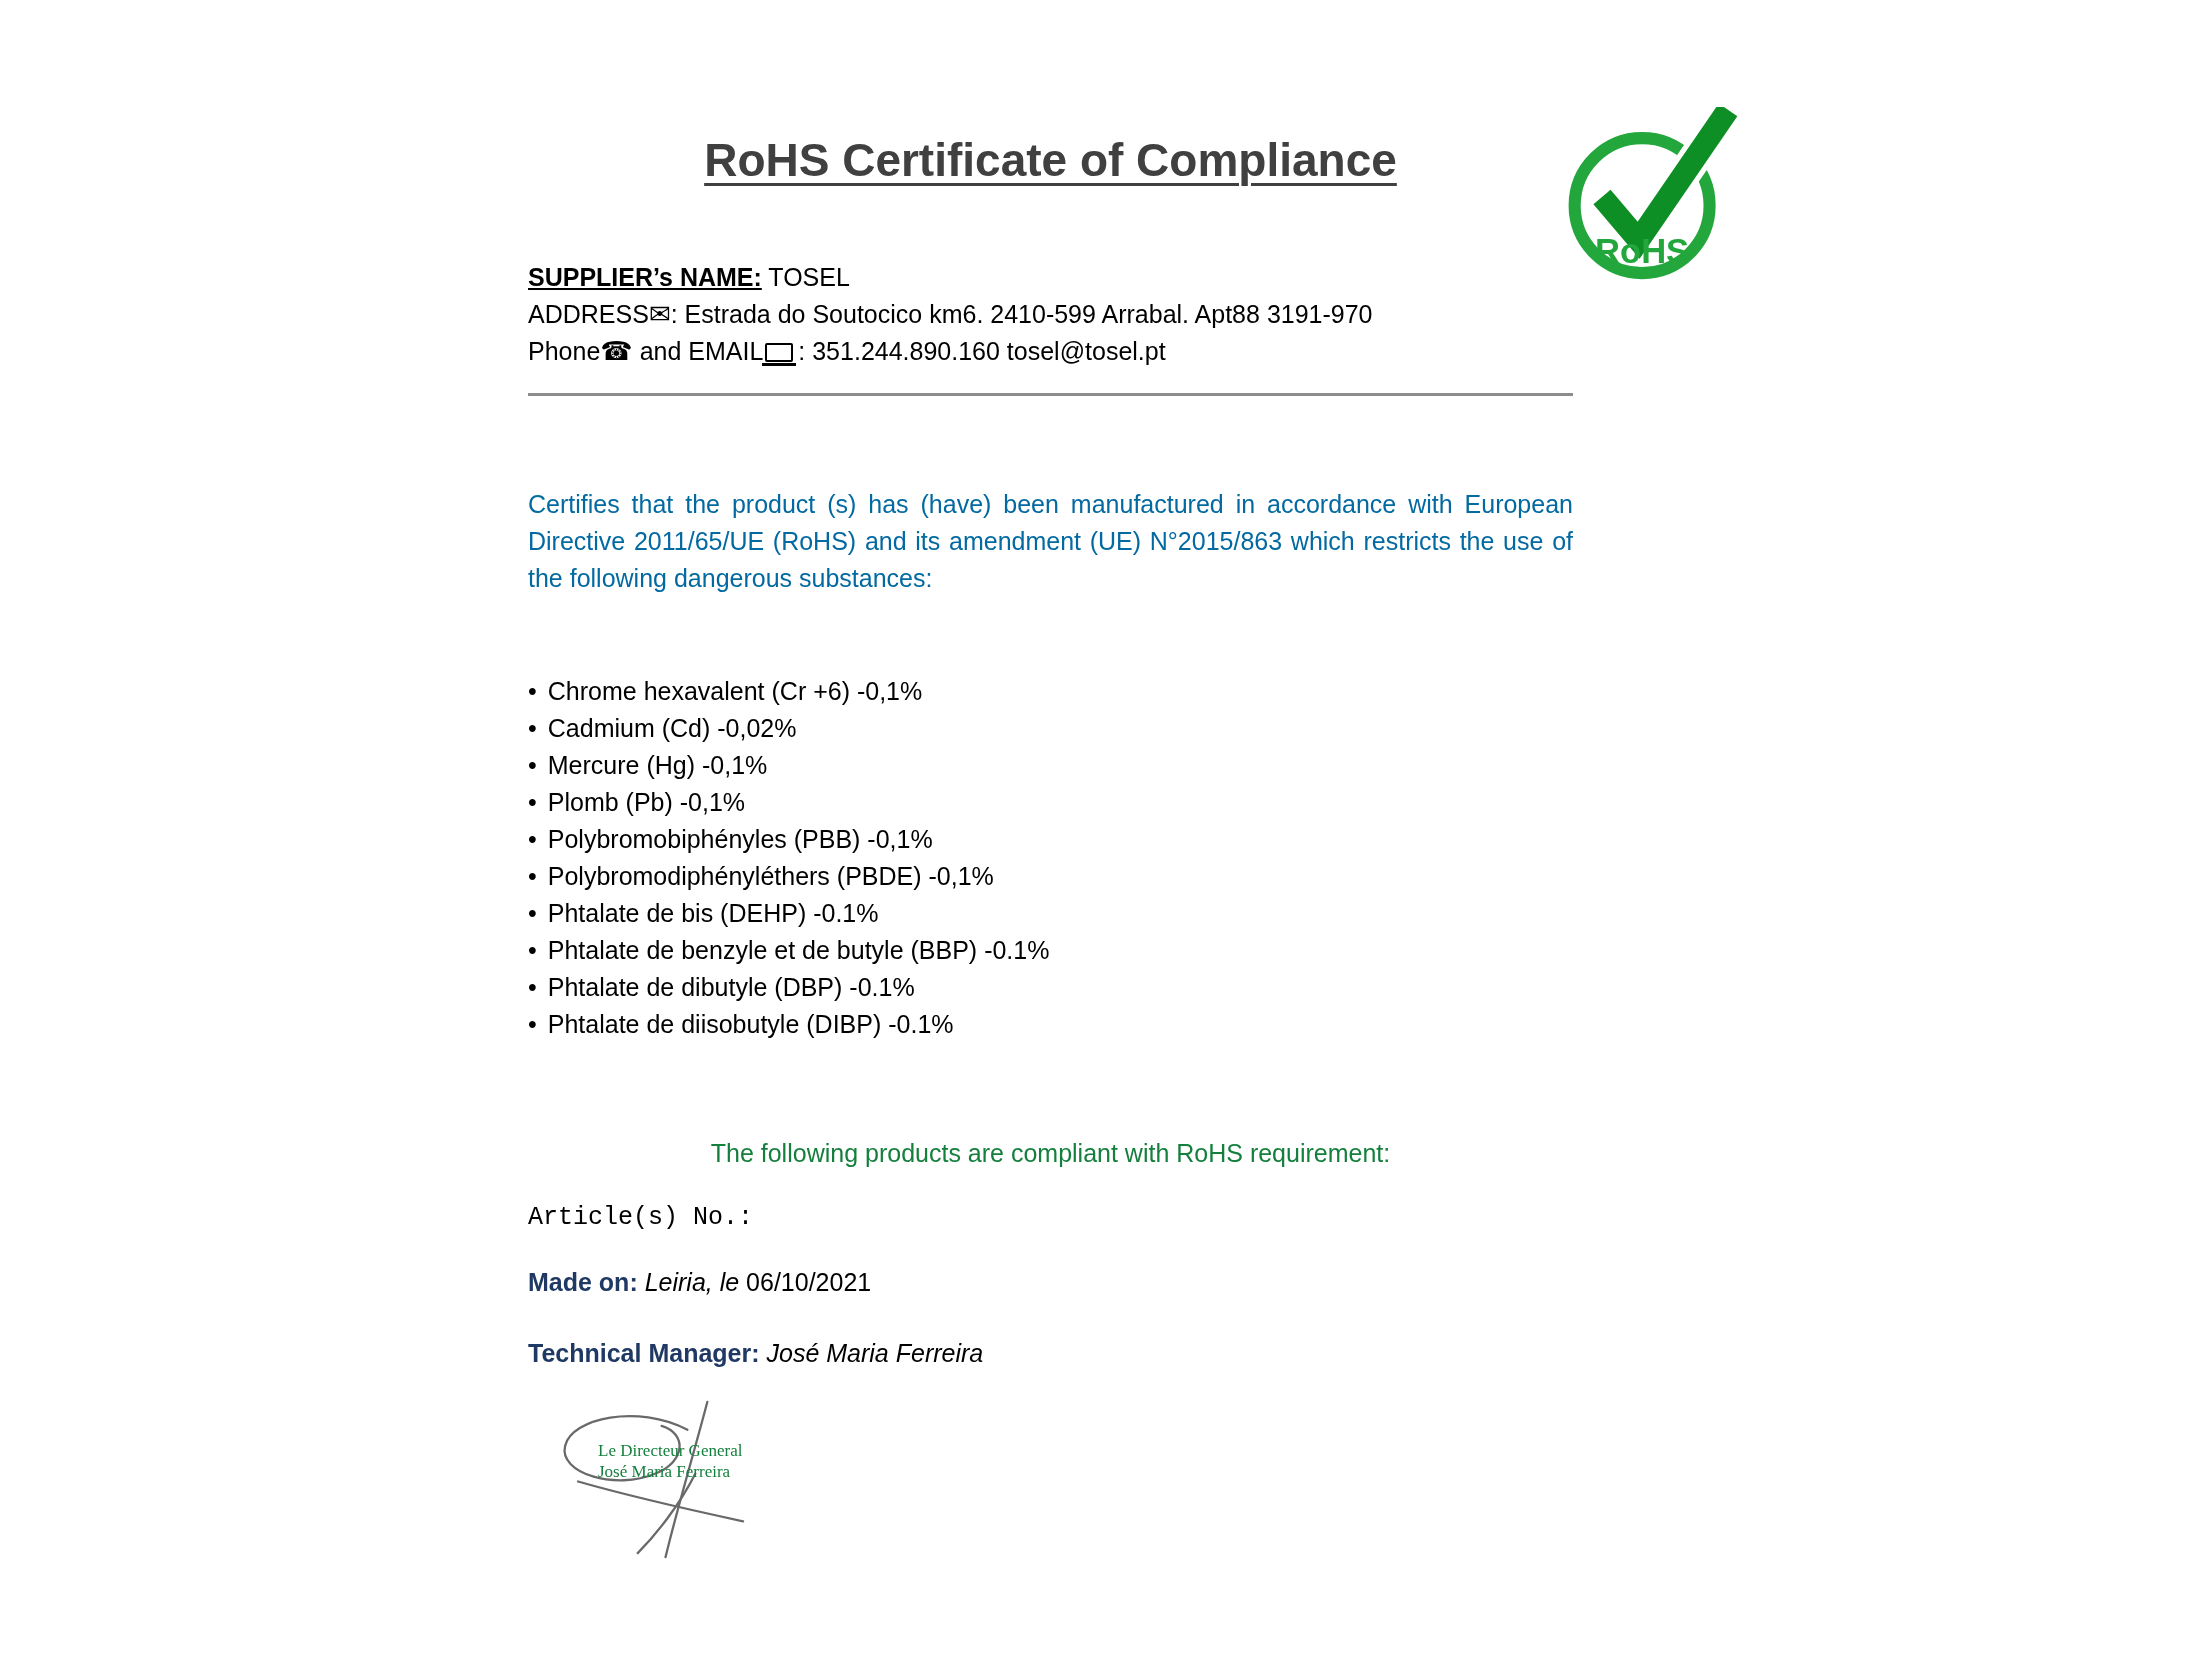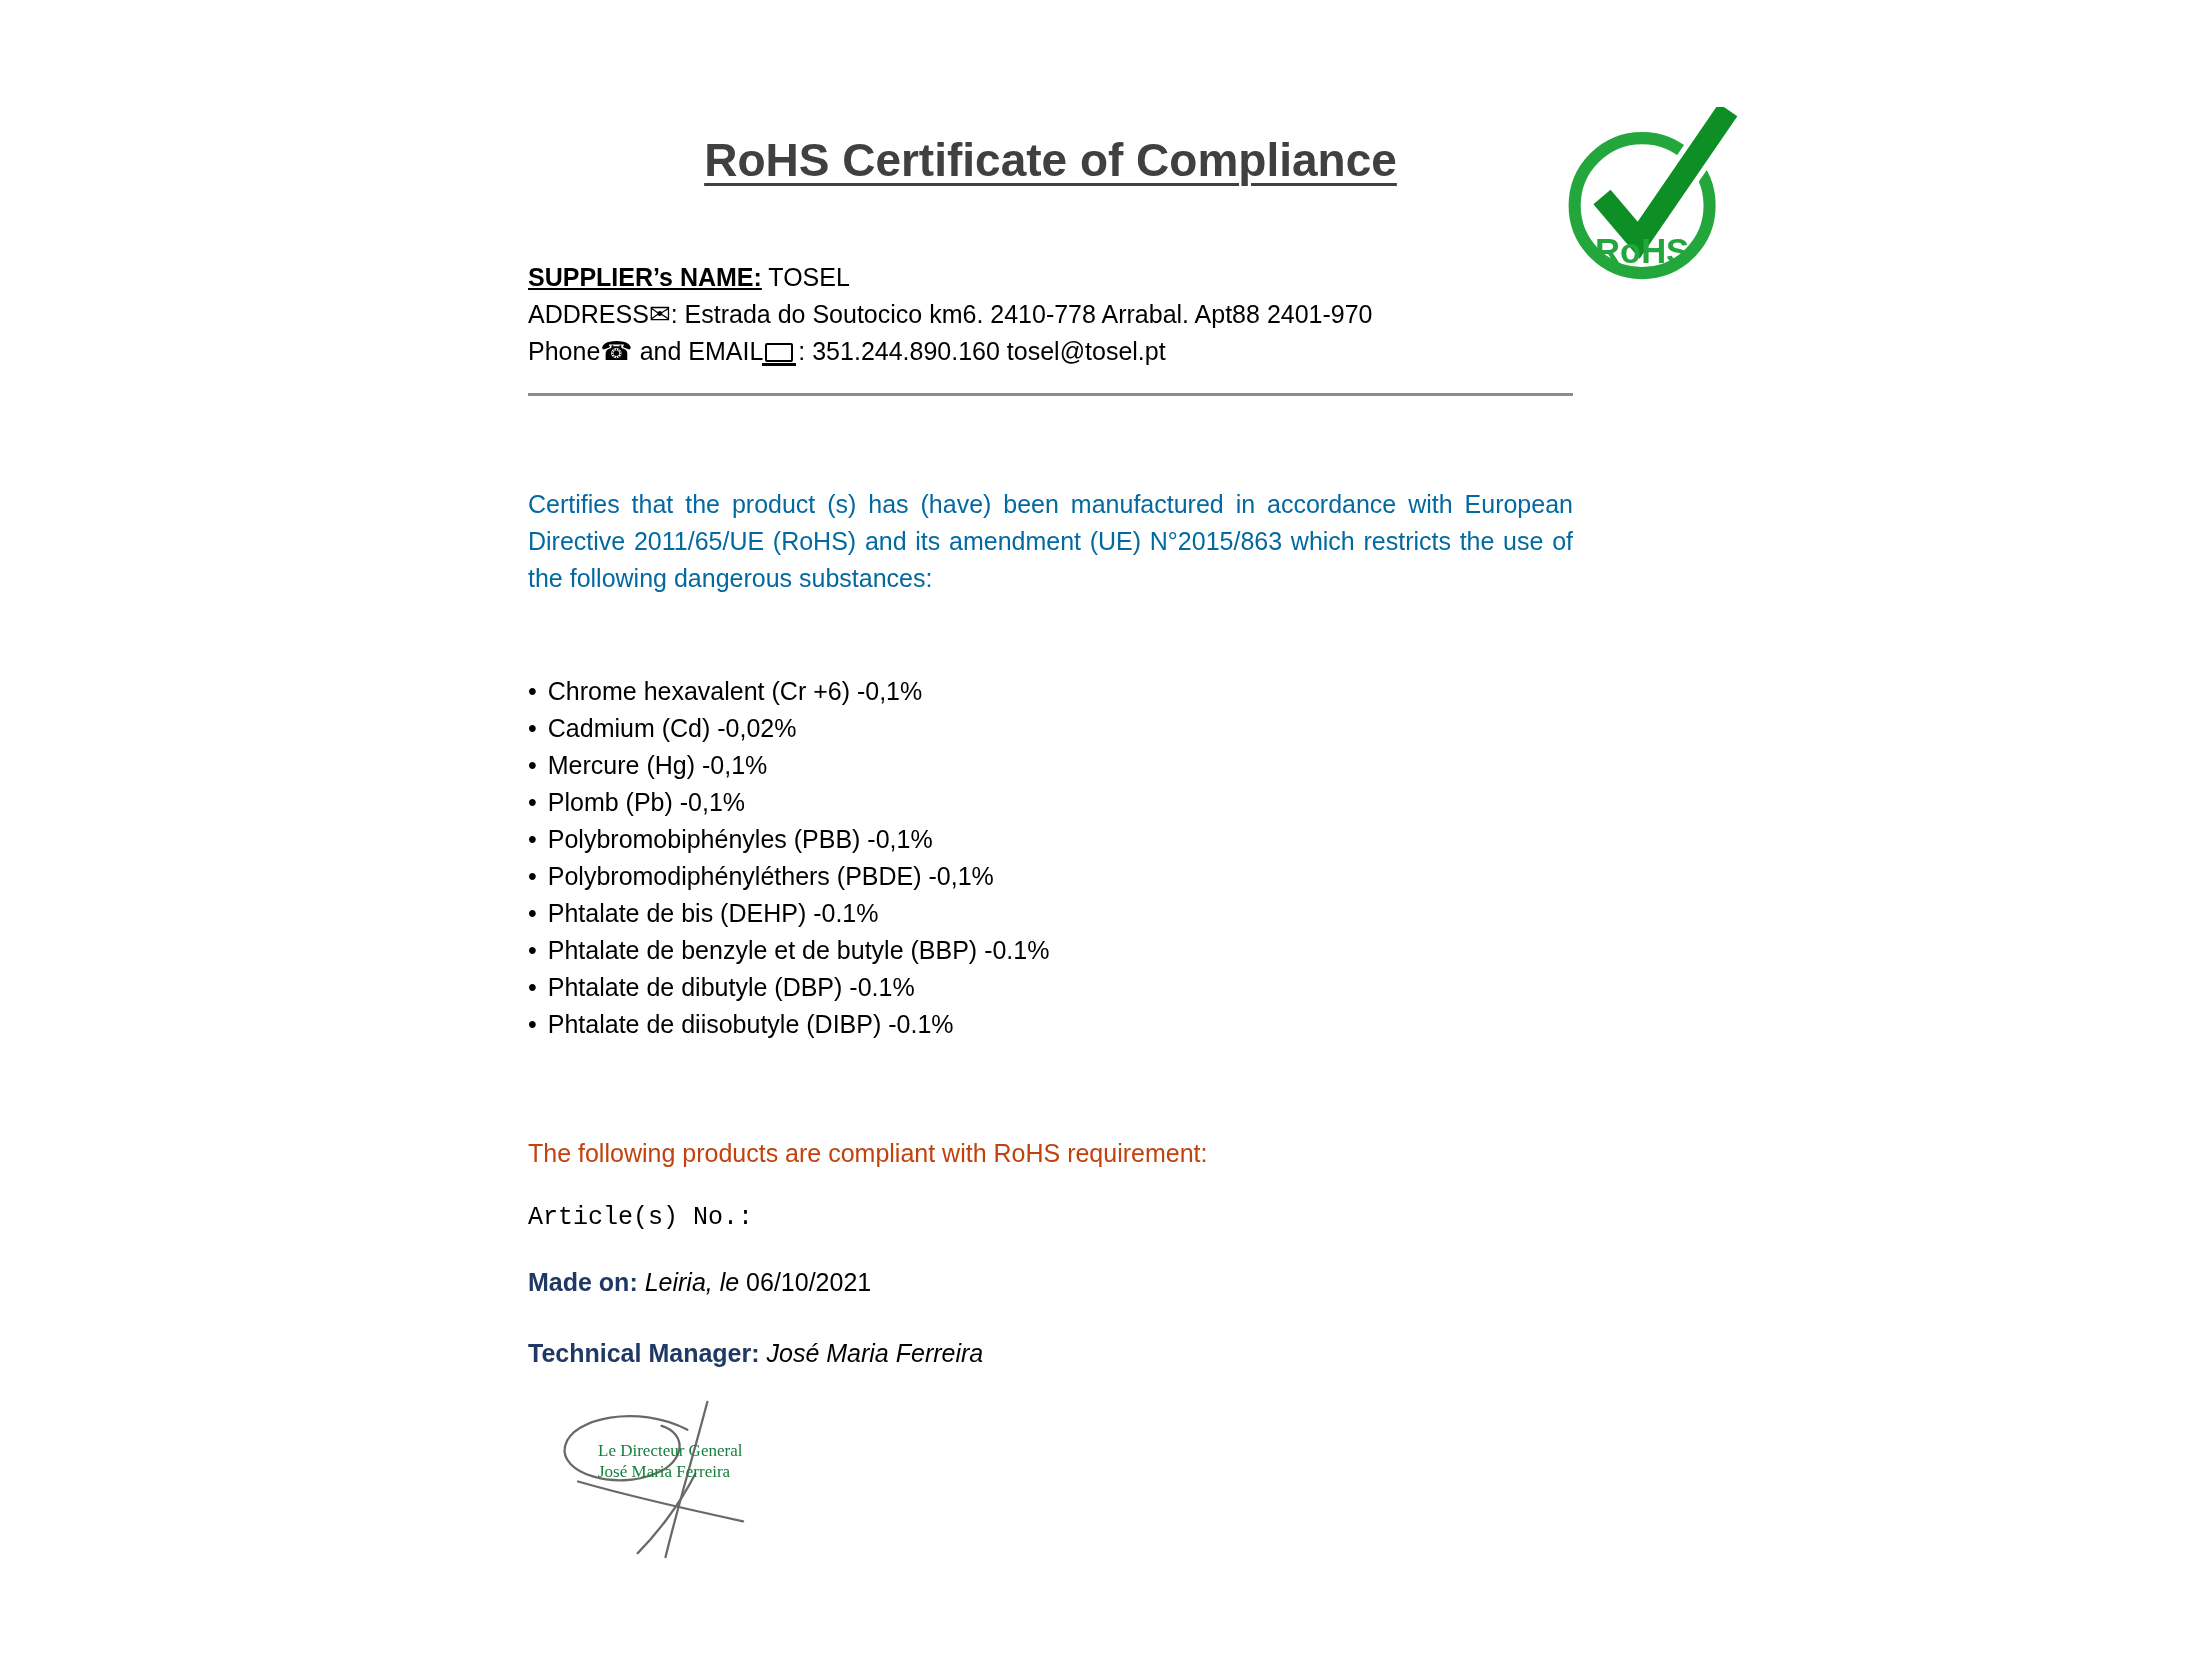--- a/index.html
+++ b/index.html
@@ -46,21 +46,21 @@
   .divider { height: 3px; background: #8c8c8c; margin-top: 23px; }
 
   .statement {
     margin-top: 90px; font-size: 25px; line-height: 37px;
     color: #0369a1; text-align: justify;
   }
 
   .substances { list-style: none; margin: 76px 0 0 0; padding: 0; font-size: 25px; line-height: 37px; }
   .substances li::before { content: "•"; padding-right: 11px; }
 
-  .compliance { margin-top: 92px; font-size: 25px; line-height: 37px; color: #c2410c; }
+  .compliance { margin-top: 92px; font-size: 25px; line-height: 37px; color: #15803d; text-align: center; }
   .articles   { margin-top: 27px; font-size: 25px; line-height: 37px; font-family: Liberation Mono, monospace; }
   .made-on    { margin-top: 28px; font-size: 25px; line-height: 37px; }
   .tech       { margin-top: 34px; font-size: 25px; line-height: 37px; }
   .navy { color: #1F3864; font-weight: bold; }
   .italic { font-style: italic; }
 
   .signature { position: relative; margin-top: 24px; margin-left: 8px; width: 279px; height: 171px; }
   .signature svg { position: absolute; left: 0; top: 0; }
   .sig-text {
     position: absolute; left: 62px; top: 44px;
@@ -73,21 +73,21 @@
 
 <div class="content">
 
   <h1 class="doc-title">RoHS Certificate of Compliance</h1>
 
   <div class="supplier">
     <div>
       <span class="bold underline">SUPPLIER’s NAME:</span><span> TOSEL</span>
     </div>
     <div>
-      <span>ADDRESS</span><span class="glyph">✉</span><span>: Estrada do Soutocico km6. 2410-778 Arrabal. Apt88 2401-970</span>
+      <span>ADDRESS</span><span class="glyph">✉</span><span>: Estrada do Soutocico km6. 2410-599 Arrabal. Apt88 3191-970</span>
     </div>
     <div>
       <span>Phone</span><span class="glyph">☎</span><span> and EMAIL</span><span class="computer-icon"></span><span>: 351.244.890.160 tosel@tosel.pt</span>
     </div>
   </div>
 
   <div class="divider"></div>
 
   <p class="statement">Certifies that the product (s) has (have) been manufactured in accordance with European Directive 2011/65/UE (RoHS) and its amendment (UE) N°2015/863 which restricts the use of the following dangerous substances:</p>
 

